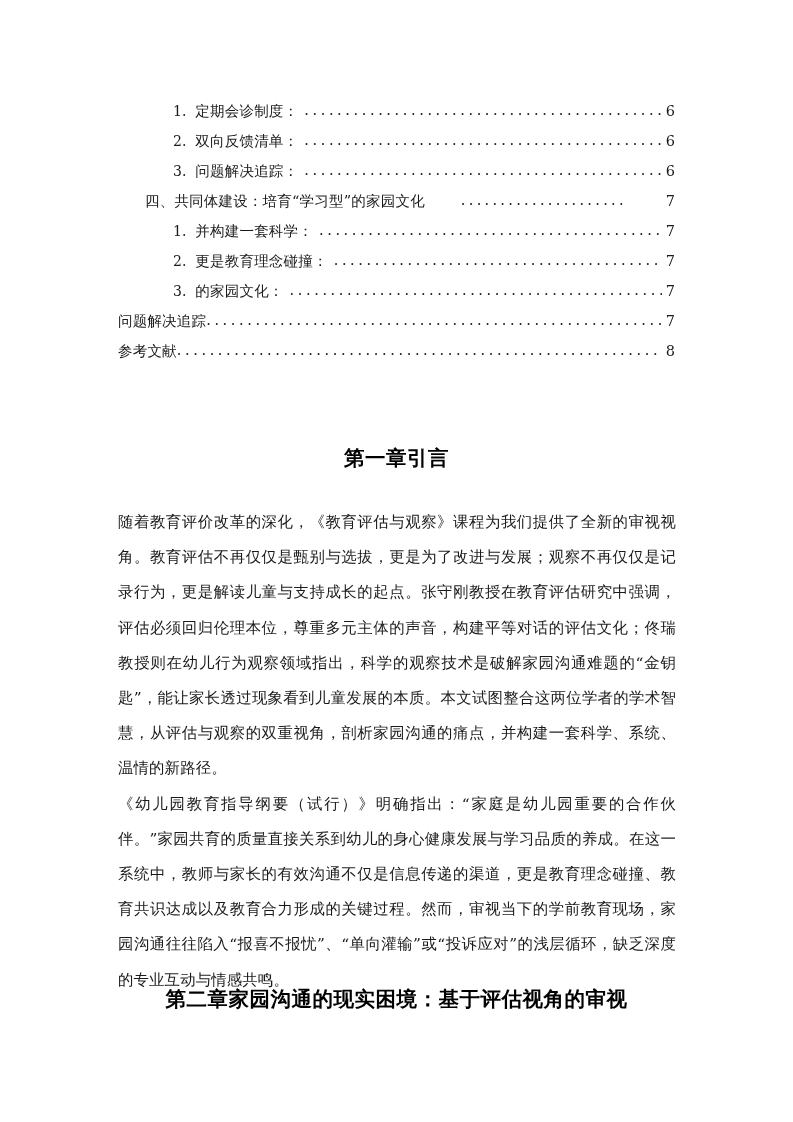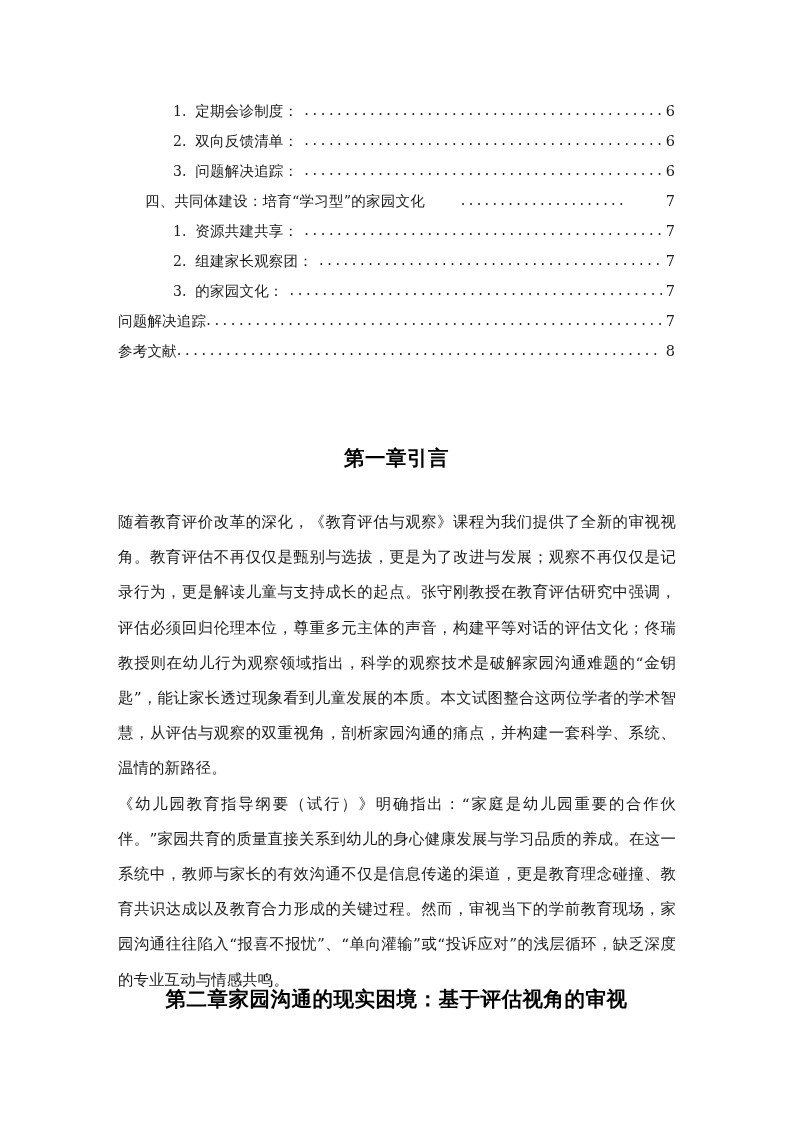--- a/index.html
+++ b/index.html
@@ -150,27 +150,27 @@
           <span class="toc-leader"></span>
           <span class="toc-page">6</span>
         </div>
         <div class="toc-entry level-2">
           <span class="toc-text">四、共同体建设：培育“学习型”的家园文化</span>
           <span class="toc-leader"></span>
           <span class="toc-page">7</span>
         </div>
         <div class="toc-entry level-3">
           <span class="toc-num">1.</span>
-          <span class="toc-text">资源共建共享：</span>
+          <span class="toc-text">并构建一套科学：</span>
           <span class="toc-leader"></span>
           <span class="toc-page">7</span>
         </div>
         <div class="toc-entry level-3">
           <span class="toc-num">2.</span>
-          <span class="toc-text">组建家长观察团：</span>
+          <span class="toc-text">更是教育理念碰撞：</span>
           <span class="toc-leader"></span>
           <span class="toc-page">7</span>
         </div>
         <div class="toc-entry level-3">
           <span class="toc-num">3.</span>
           <span class="toc-text">的家园文化：</span>
           <span class="toc-leader"></span>
           <span class="toc-page">7</span>
         </div>
         <div class="toc-entry level-1">

